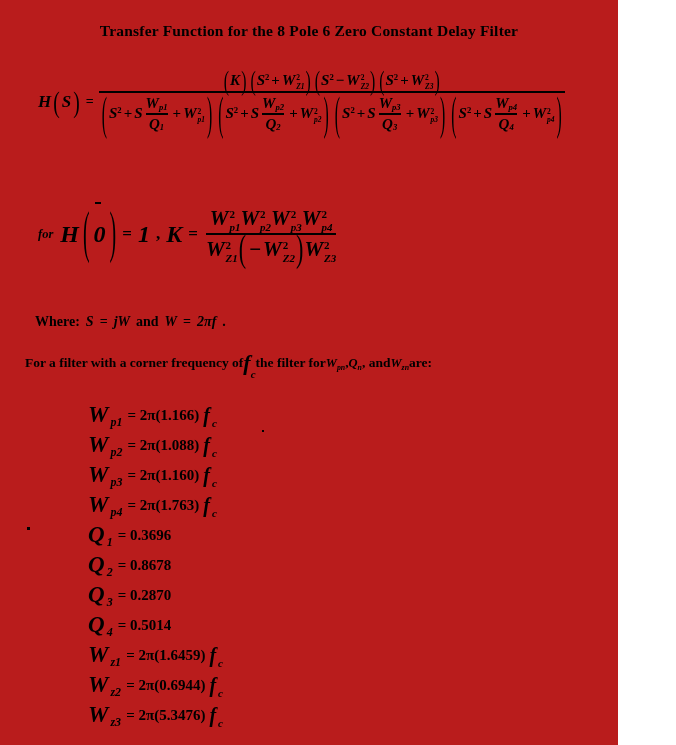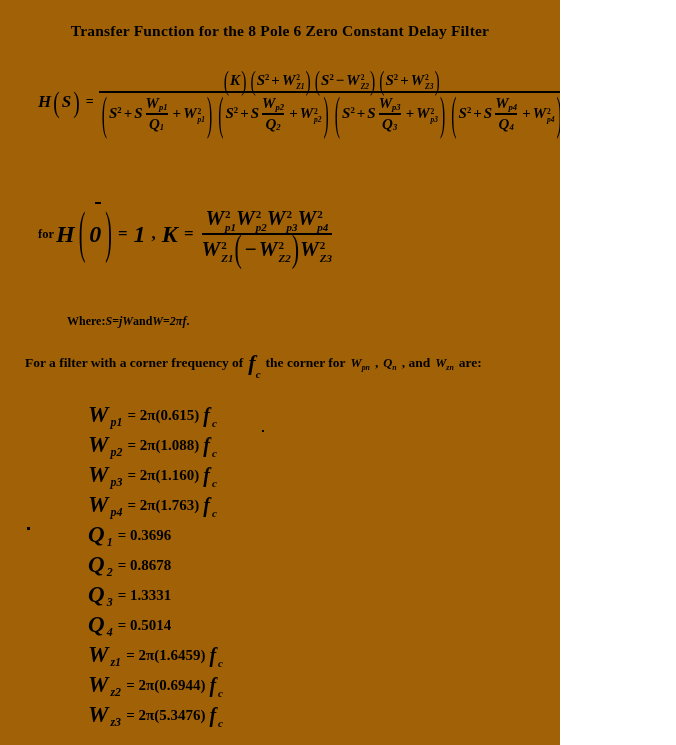--- a/index.html
+++ b/index.html
@@ -1,16 +1,16 @@
 <!DOCTYPE html>
 <html><head>
 <meta charset="utf-8">
 <style>
   html,body{margin:0;padding:0;background:#fff;}
-  #page{position:relative;width:560px;height:745px;background:#a16207;overflow:hidden;
+  #page{position:relative;width:618px;height:745px;background:#b91c1c;overflow:hidden;
         font-family:"Liberation Serif", serif;font-weight:700;color:#000;}
 
   .title{position:absolute;top:22px;left:0;width:100%;text-align:center;font-size:15.5px;letter-spacing:.2px;}
 
   .it{font-style:italic;}
   .paren{font-weight:400;display:inline-block;line-height:1;}
   .p-m{transform:scaleY(1.55);font-size:1.15em;padding:0 2px;}
   .p-n{transform:scaleY(1.75);font-size:1.05em;padding:0 1px;}
   .p-t{transform:scaleY(2.9);font-size:1.05em;padding:0 2px;}
   .sup{font-size:.58em;position:relative;top:-.45em;font-style:normal;}
@@ -24,28 +24,28 @@
   .frow{display:flex;align-items:center;white-space:nowrap;}
   .fgroup{display:flex;align-items:center;margin:0 1px;}
 
   .eq1{position:absolute;top:72px;left:38px;display:flex;align-items:center;font-size:15px;}
   .eq1 .lhs{font-size:17px;display:flex;align-items:center;margin-right:5px;}
   .eq1 .lhs .eqs{margin-left:4px;font-size:14px;}
   .ifrac{display:inline-flex;flex-direction:column;align-items:center;margin:0 3px;}
   .ifrac .fbar{height:1.6px;margin:1px 0;}
 
   .eq2{position:absolute;top:206px;left:38px;display:flex;align-items:center;font-size:19px;}
-  .eq2 .for{font-size:12.5px;align-self:center;}
+  .eq2 .for{font-size:12.5px;margin-right:5px;align-self:center;font-style:italic;}
   .eq2 .bigit{font-size:24px;font-style:italic;margin:0 2px;}
   .eq2 .mid{font-size:17px;margin:0 4px;}
   .eq2 .frac{font-size:21px;margin-left:4px;}
   .eq2 .ss{font-size:11px;}
 
-  .where{position:absolute;top:314px;left:35px;font-size:12px;display:flex;align-items:baseline;margin-left:32px;}
-  .filter-line{position:absolute;top:350px;left:25px;font-size:13.5px;display:flex;align-items:center;gap:5px;justify-content:flex-end;}
+  .where{position:absolute;top:314px;left:35px;font-size:14px;display:flex;align-items:baseline;gap:6px;}
+  .filter-line{position:absolute;top:350px;left:25px;font-size:13.5px;display:flex;align-items:center;justify-content:flex-end;}
   .filter-line .fbig{font-size:22px;font-style:italic;}
   .filter-line .fsub{font-size:11px;font-style:italic;position:relative;top:8px;}
   .filter-line .ivar{font-size:12.5px;font-style:italic;}
 
   .values{position:absolute;top:400px;left:88px;}
   .vrow{display:flex;align-items:center;height:30px;}
   .vbase{font-size:23px;font-style:italic;}
   .vsub{font-size:12px;font-style:italic;position:relative;top:7px;margin:0 5px 0 2px;}
   .vrhs{font-size:15px;margin-right:4px;white-space:pre;}
   .vf{font-size:20px;font-style:italic;}
@@ -287,34 +287,34 @@
     <span>and</span>
     <span class="it">W</span>
     <span>=</span>
     <span class="it">2πf</span>
     <span>.</span>
   </div>
 
   <div class="filter-line">
     <span>For a filter with a corner frequency of</span>
     <span><span class="fbig">f</span><span class="fsub">c</span></span>
-    <span>the corner for</span>
+    <span>the filter for</span>
     <span><span class="ivar">W</span><span class="sub it">pn</span></span>
     <span>,</span>
     <span><span class="ivar">Q</span><span class="sub it">n</span></span>
     <span>, and</span>
     <span><span class="ivar">W</span><span class="sub it">zn</span></span>
     <span>are:</span>
   </div>
 
   <div class="values">
     <div class="vrow">
         <span class="vbase">W</span>
         <span class="vsub">p1</span>
-        <span class="vrhs">= 2π(0.615)</span>
+        <span class="vrhs">= 2π(1.166)</span>
         <span class="vf">f</span>
         <span class="vfsub">c</span>
       </div>
     <div class="vrow">
         <span class="vbase">W</span>
         <span class="vsub">p2</span>
         <span class="vrhs">= 2π(1.088)</span>
         <span class="vf">f</span>
         <span class="vfsub">c</span>
       </div>
@@ -342,21 +342,21 @@
     <div class="vrow">
         <span class="vbase">Q</span>
         <span class="vsub">2</span>
         <span class="vrhs">= 0.8678</span>
         <span class="vf"></span>
         <span class="vfsub"></span>
       </div>
     <div class="vrow">
         <span class="vbase">Q</span>
         <span class="vsub">3</span>
-        <span class="vrhs">= 1.3331</span>
+        <span class="vrhs">= 0.2870</span>
         <span class="vf"></span>
         <span class="vfsub"></span>
       </div>
     <div class="vrow">
         <span class="vbase">Q</span>
         <span class="vsub">4</span>
         <span class="vrhs">= 0.5014</span>
         <span class="vf"></span>
         <span class="vfsub"></span>
       </div>

